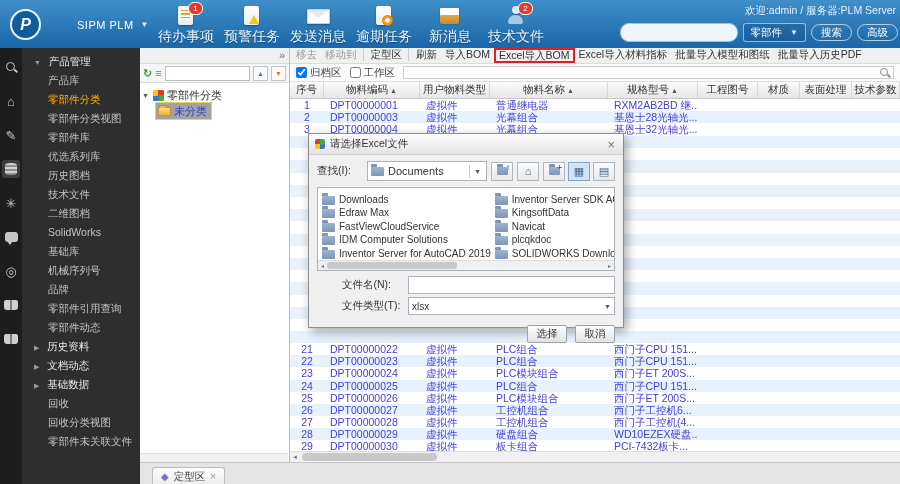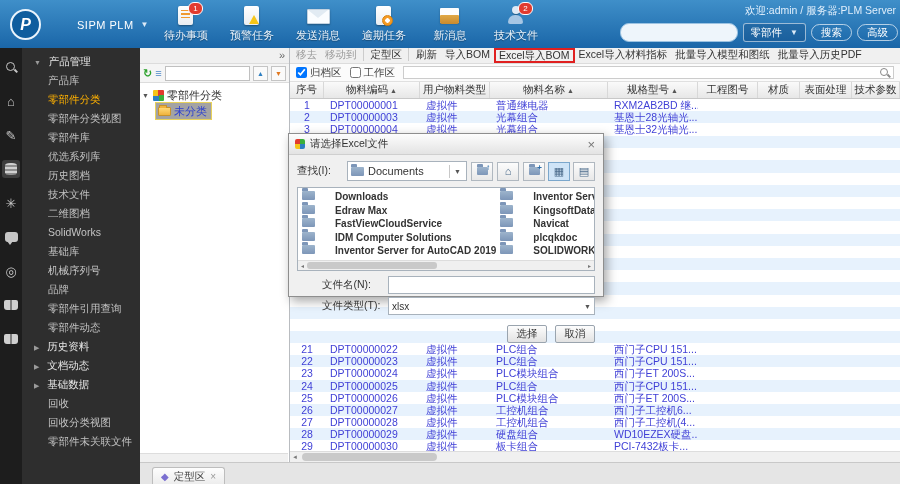--- a/index.html
+++ b/index.html
@@ -6,21 +6,21 @@
   .screen{position:relative;width:900px;height:484px;overflow:hidden;background:#fff;font-size:11px;color:#333;}
   
   .hdr{position:absolute;left:0;top:0;width:900px;height:48px;background:linear-gradient(#3f8fc9,#1a66a8);overflow:hidden;}
   .logo{position:absolute;left:10px;top:9px;display:flex;align-items:center;gap:7px;color:#fff;cursor:pointer;}
   .logo-circle{width:27px;height:27px;border-radius:50%;background:#0e5d9e;border:2px solid #eaf4fc;color:#fff;font-weight:bold;font-style:italic;font-size:16px;display:flex;align-items:center;justify-content:center;}
   .logo-text{font-size:11px;font-weight:normal;letter-spacing:.5px;margin-left:29px;}
   .caret{font-size:8px;color:#dceaf7;}
   .hnav{position:absolute;left:160px;top:6px;display:flex;gap:14px;}
   .navitem{width:52px;display:flex;flex-direction:column;align-items:center;gap:2px;cursor:pointer;}
   .hicon{position:relative;width:24px;height:20px;}
-  .navlabel{color:#eaf3fb;font-size:11px;white-space:nowrap;text-shadow:0 1px 1px rgba(0,0,0,.35);}
+  .navlabel{color:#eaf3fb;font-size:14px;white-space:nowrap;text-shadow:0 1px 1px rgba(0,0,0,.35);}
   .badge{position:absolute;top:-4px;right:-5px;min-width:11px;height:11px;border-radius:6px;background:#e23b2e;border:1px solid #fff;color:#fff;font-style:normal;font-size:8px;line-height:11px;text-align:center;padding:0 1px;z-index:3;}
   .badge:empty{display:none;}
   .ic-todo::before,.ic-alert::before,.ic-overdue::before{content:'';position:absolute;left:4px;top:0;width:15px;height:19px;background:linear-gradient(#ffffff,#e9edf1);border-radius:2px;box-shadow:0 1px 2px rgba(0,0,0,.35);}
   .ic-todo::after{content:'';position:absolute;left:7px;top:4px;width:9px;height:10px;background:repeating-linear-gradient(#f09a30 0 1.5px,transparent 1.5px 3.5px);}
   .ic-alert::after{content:'';position:absolute;left:9px;top:9px;border-left:5px solid transparent;border-right:5px solid transparent;border-bottom:9px solid #f5c518;}
   .ic-overdue::after{content:'';position:absolute;left:10px;top:9px;width:9px;height:9px;border-radius:50%;background:radial-gradient(circle at 50% 50%,#fff 0 2px,#f59a23 2.5px);border:1px solid #d8820f;}
   .ic-send::before{content:'';position:absolute;left:1px;top:3px;width:21px;height:13px;background:#fbfdff;border:1px solid #c3d2e0;border-radius:1px;box-shadow:0 1px 2px rgba(0,0,0,.3);}
   .ic-send::after{content:'';position:absolute;left:2px;top:4px;border-left:10px solid transparent;border-right:10px solid transparent;border-top:8px solid #e2ebf3;}
   .ic-inbox::before{content:'';position:absolute;left:2px;top:2px;width:19px;height:15px;background:#fdfdfd;border-radius:1px;box-shadow:0 1px 2px rgba(0,0,0,.3);}
   .ic-inbox::after{content:'';position:absolute;left:2px;top:9px;width:19px;height:9px;background:linear-gradient(#e0a845,#c98a2e);border-radius:1px 1px 2px 2px;}
@@ -100,41 +100,41 @@
   .obscured{height:207.4px;background:repeating-linear-gradient(to bottom,#e7f2fd 0 12.2px,#ffffff 12.2px 24.4px);}
   .hscroll{position:absolute;left:0;bottom:0;width:100%;height:10px;background:#f0f0f0;border-top:1px solid #ddd;display:flex;align-items:center;}
   .hscroll .sarrow{width:10px;text-align:center;font-size:7px;color:#777;}
   .hscroll .thumb{width:135px;height:8px;background:#c9c9c9;border-radius:4px;margin-left:2px;cursor:grab;}
   
   .bottombar{position:absolute;left:140px;top:462px;width:760px;height:22px;background:#e5e5e5;border-top:1px solid #c8c8c8;display:flex;align-items:flex-end;}
   .btab{display:inline-flex;align-items:center;gap:5px;height:17px;margin-left:12px;padding:0 8px;background:linear-gradient(#fdfdfd,#ececec);border:1px solid #bdbdbd;border-bottom:none;border-radius:3px 3px 0 0;font-size:10.5px;color:#444;cursor:pointer;}
   .btab .diamond{color:#7a6fd0;font-size:10px;}
   .btab .x{color:#999;font-size:10px;cursor:pointer;}
   
-  .dialog{position:absolute;left:288px;top:133px;width:316px;height:164px;background:#f0f0f0;border:1px solid #8e8e8e;box-shadow:3px 4px 10px rgba(0,0,0,.35);box-sizing:border-box;z-index:10;}
+  .dialog{position:absolute;left:308px;top:133px;width:316px;height:195px;background:#f0f0f0;border:1px solid #8e8e8e;box-shadow:3px 4px 10px rgba(0,0,0,.35);box-sizing:border-box;z-index:10;}
   .dtitle{height:20px;background:linear-gradient(#fdfdfd,#e3e3e3);border-bottom:1px solid #cfcfcf;display:flex;align-items:center;gap:5px;padding:0 6px;font-size:10.5px;color:#333;}
   .dicon{width:10px;height:10px;background:conic-gradient(#3bb03b 0 25%,#2d7fc2 0 50%,#f5c518 0 75%,#e23b2e 0);border-radius:2px;}
   .dtitle-label{flex:1;}
   .dclose{color:#777;font-size:13px;line-height:1;cursor:pointer;padding:0 2px;}
   .drow1{display:flex;align-items:center;gap:4px;padding:6px 8px 4px 8px;}
   .dlabel{width:46px;font-size:10.5px;color:#333;}
   .dcombo{flex:1;height:18px;background:#fff;border:1px solid #a8b2bc;display:flex;align-items:center;gap:4px;padding:0 3px;cursor:pointer;}
   .combo-arrow{margin-left:auto;font-size:7px;color:#555;border-left:1px solid #c8c8c8;padding:3px 2px 3px 4px;}
   .folder{position:relative;flex:0 0 13px;width:13px;height:9px;background:linear-gradient(#9db4cc,#7d96b8);border-radius:1px;}
   .folder::before{content:'';position:absolute;top:-3px;left:0;width:6px;height:3px;background:#7d96b8;border-radius:1px 1px 0 0;}
   .dtool{width:20px;height:17px;border:1px solid #b0b8c0;background:linear-gradient(#fcfcfc,#e8e8e8);display:inline-flex;align-items:center;justify-content:center;font-size:10px;color:#8a6a30;cursor:pointer;position:relative;}
   .dtool.grouped{margin-left:-1px;}
   .dtool.pressed{background:#cfe4f7;border-color:#7ba7cc;}
   .dtool .folder{flex:0 0 11px;width:11px;height:8px;}
   .dtool .ovl{position:absolute;right:2px;top:0;font-size:8px;color:#2d6da8;font-weight:bold;}
   .dtool.glyph{color:#4a6a8a;font-size:11px;}
   .dlist{position:relative;margin:2px 8px;height:82px;background:#fff;border:1px solid #a8b2bc;overflow:hidden;display:flex;}
   .dcol{flex:0 0 136px;padding:3px 0 0 4px;box-sizing:border-box;}
   .dcol.c2{flex-basis:130px;}
-  .fitem{display:flex;align-items:flex-start;gap:20px;height:13.5px;font-size:10px;color:#333;white-space:nowrap;cursor:pointer;font-weight:bold;}
+  .fitem{display:flex;align-items:flex-end;gap:4px;height:13.5px;font-size:10px;color:#333;white-space:nowrap;cursor:pointer;}
   .dhscroll{position:absolute;left:0;bottom:0;width:100%;height:9px;background:#f0f0f0;border-top:1px solid #ddd;display:flex;align-items:center;}
   .dhscroll .sarrow{width:9px;text-align:center;font-size:6px;color:#777;}
   .dhscroll .sthumb{flex:0 0 130px;height:7px;background:#c9c9c9;border-radius:3px;}
   .dhscroll .sarrow.right{margin-left:auto;}
   .drow{display:flex;align-items:center;gap:4px;padding:3px 8px 0 8px;margin-left:25px;}
   .dlabel2{width:62px;font-size:10.5px;color:#333;}
   .dinput{flex:1;height:16px;border:1px solid #a8b2bc;outline:none;font-size:10px;padding:0 3px;background:#fff;}
   .dselect{flex:1;height:16px;border:1px solid #a8b2bc;background:#fff;display:flex;align-items:center;padding:0 3px;font-size:10px;color:#333;cursor:pointer;}
   .combo-arrow2{margin-left:auto;font-size:7px;color:#555;}
   .dbuttons{display:flex;justify-content:flex-end;gap:8px;padding:10px 8px 0 0;}

